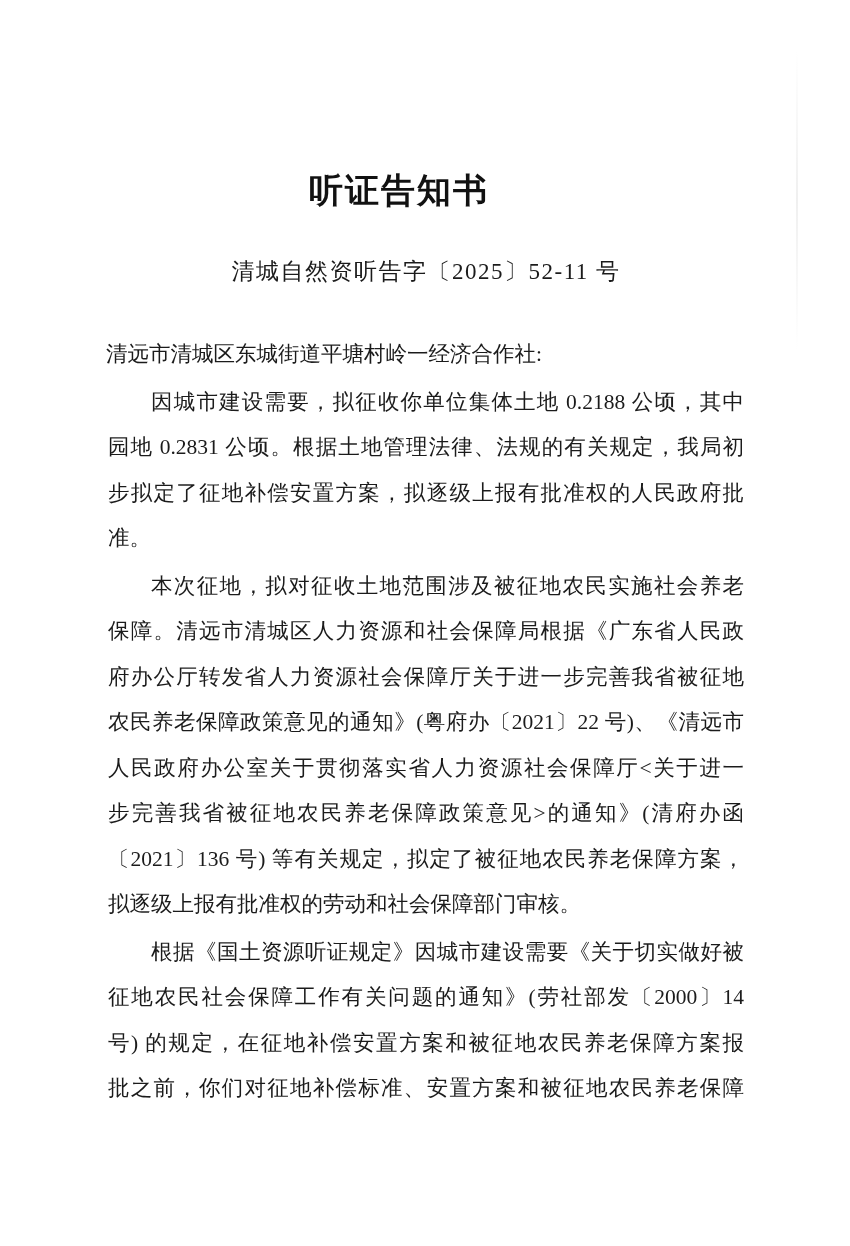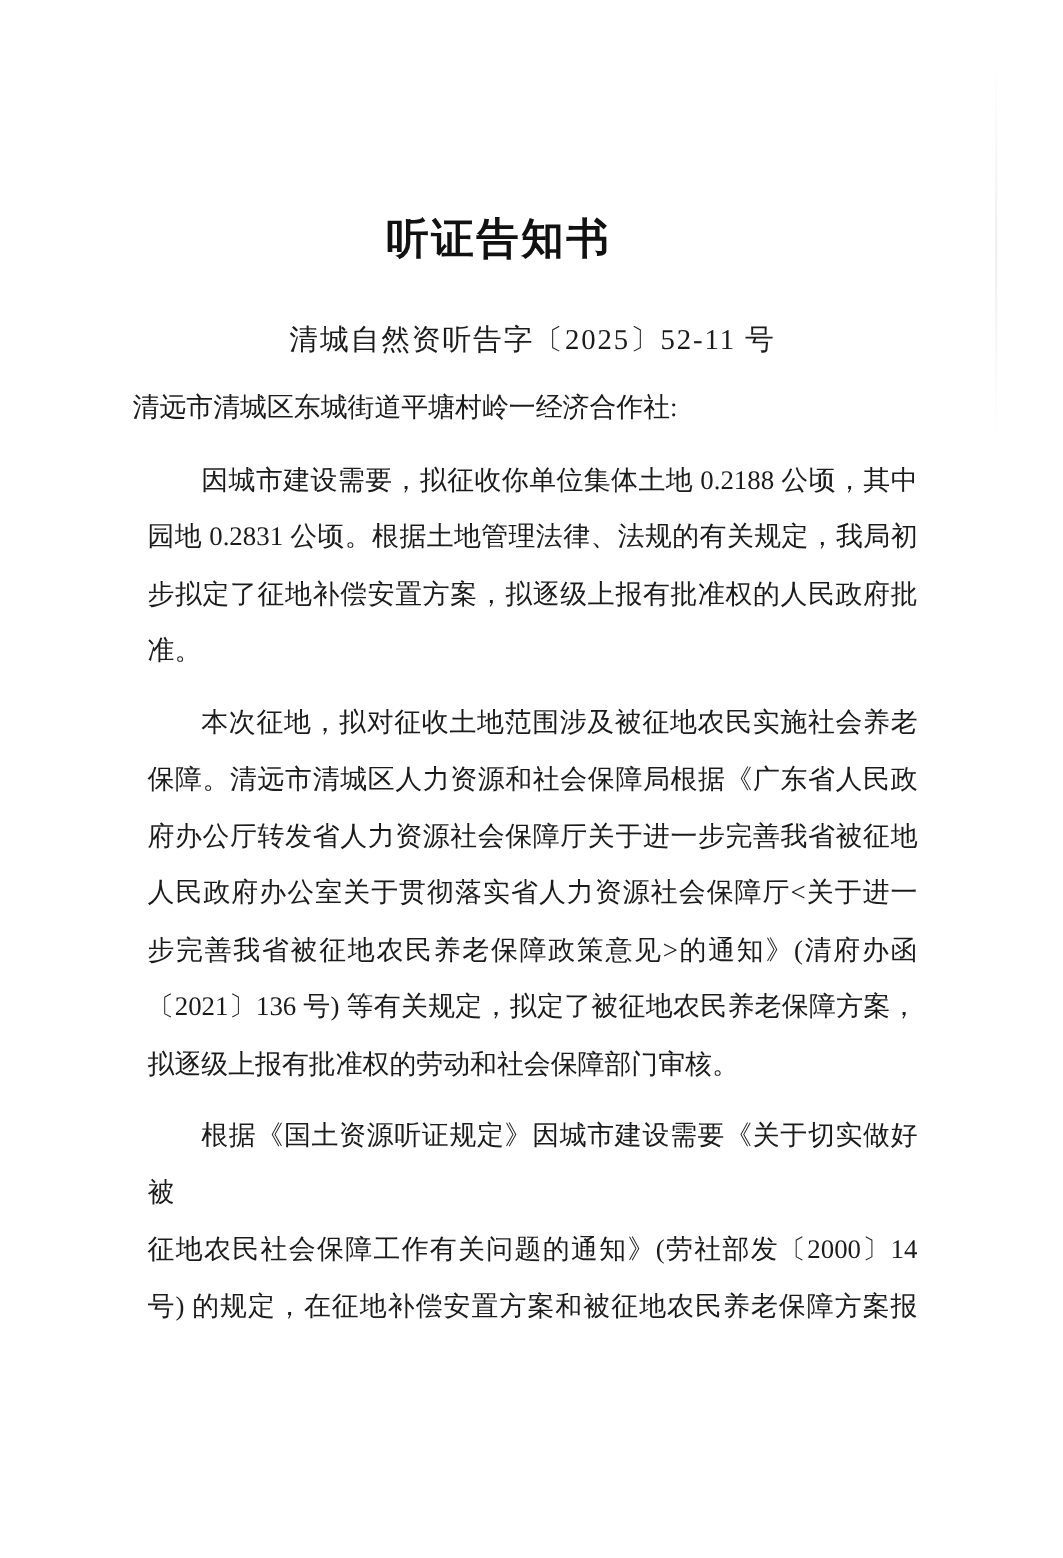--- a/index.html
+++ b/index.html
@@ -33,38 +33,38 @@
     top: 256px;
     left: 106px;
     width: 640px;
     text-align: center;
     font-size: 23px;
     letter-spacing: 1.5px;
     white-space: nowrap;
   }
   .doc-body {
     position: absolute;
-    top: 304px;
+    top: 332px;
     left: 106px;
     width: 640px;
     font-size: 21.5px;
   }
   .doc-line {
     line-height: 45.5px;
     text-align: justify;
     text-align-last: justify;
   }
   .doc-line.last {
     text-align-last: left;
   }
   .doc-line.first {
     text-indent: 2em;
   }
   .paragraph {
-    margin: 12px;
+    margin: 2px;
   }
   
   .scan-edge {
     position: absolute;
     right: 0;
     top: 50px;
     width: 2px;
     height: 300px;
     background: linear-gradient(#ffffff, #e9e9e9, #ffffff);
     opacity: 0.7;
@@ -86,24 +86,26 @@
   <div class="paragraph">
         <div class="doc-line first">因城市建设需要，拟征收你单位集体土地 0.2188 公顷，其中</div>
         <div class="doc-line">园地 0.2831 公顷。根据土地管理法律、法规的有关规定，我局初</div>
         <div class="doc-line">步拟定了征地补偿安置方案，拟逐级上报有批准权的人民政府批</div>
         <div class="doc-line last">准。</div>
       </div>
       <div class="paragraph">
         <div class="doc-line first">本次征地，拟对征收土地范围涉及被征地农民实施社会养老</div>
         <div class="doc-line">保障。清远市清城区人力资源和社会保障局根据《广东省人民政</div>
         <div class="doc-line">府办公厅转发省人力资源社会保障厅关于进一步完善我省被征地</div>
+        <div class="doc-line">农民养老保障政策意见的通知》(粤府办〔2021〕22 号)、《清远市</div>
         <div class="doc-line">人民政府办公室关于贯彻落实省人力资源社会保障厅&lt;关于进一</div>
         <div class="doc-line">步完善我省被征地农民养老保障政策意见&gt;的通知》(清府办函</div>
         <div class="doc-line">〔2021〕136 号) 等有关规定，拟定了被征地农民养老保障方案，</div>
         <div class="doc-line last">拟逐级上报有批准权的劳动和社会保障部门审核。</div>
       </div>
       <div class="paragraph">
         <div class="doc-line first">根据《国土资源听证规定》因城市建设需要《关于切实做好被</div>
         <div class="doc-line">征地农民社会保障工作有关问题的通知》(劳社部发〔2000〕14</div>
         <div class="doc-line">号) 的规定，在征地补偿安置方案和被征地农民养老保障方案报</div>
+        <div class="doc-line">批之前，你们对征地补偿标准、安置方案和被征地农民养老保障</div>
       </div>
     </div>
 </div>
 
 </body></html>

